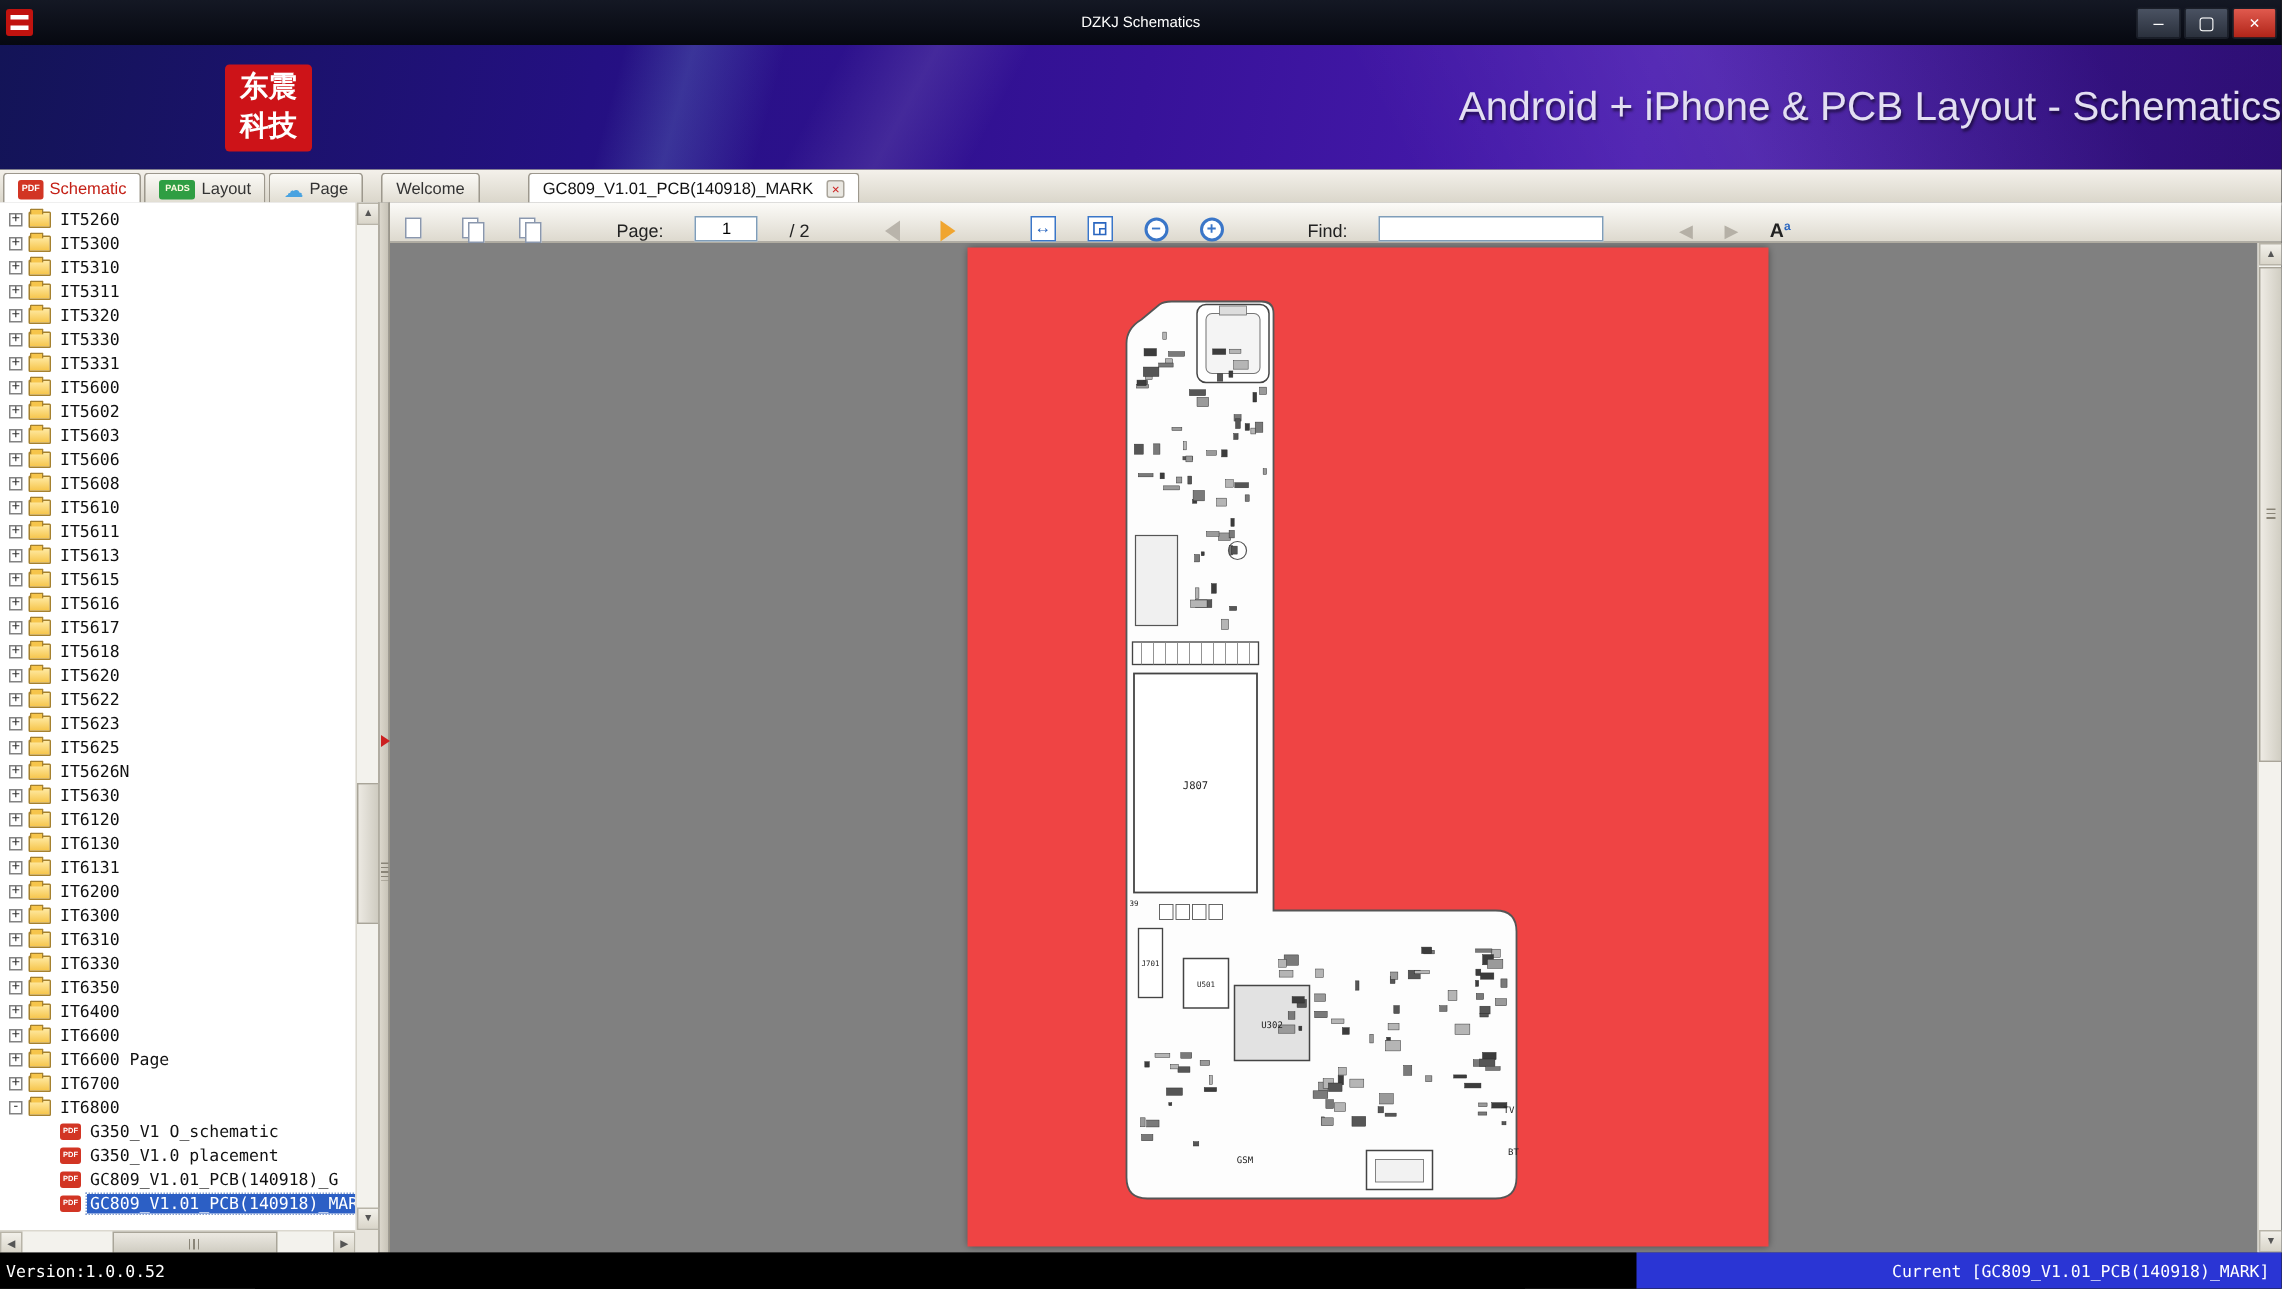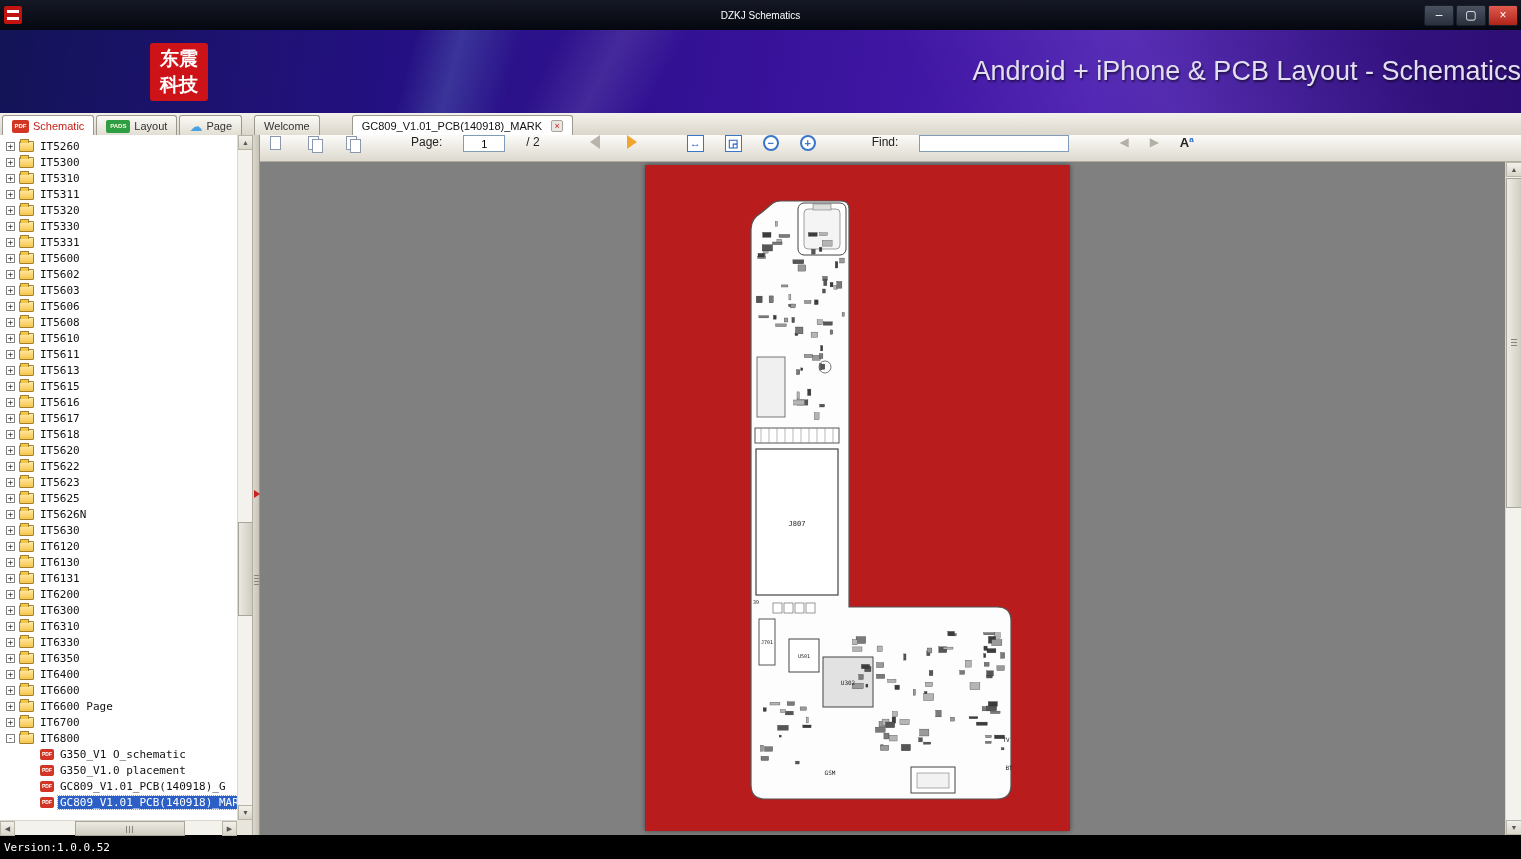--- a/index.html
+++ b/index.html
@@ -94,21 +94,21 @@
     background:linear-gradient(90deg,#dcd8cd,#c7c3b7); border-left:1px solid #b1ada1; border-right:1px solid #9b978b; }
   .split-arrow { position:absolute; top:355px; left:1px; width:0; height:0;
     border:4px solid transparent; border-left:6px solid #cc2020; }
   .split-grip { position:absolute; top:440px; left:1px; width:5px; height:12px;
     background:repeating-linear-gradient(#8a8578 0 1px,transparent 1px 3px); }
 
   
   .content { position:absolute; left:260px; right:0; top:0; bottom:0; }
   .toolbar { position:absolute; left:0; right:0; top:0; height:27px;
     background:linear-gradient(#fcfbf8,#ddd9ce); border-bottom:1px solid #b0aca1;
-    display:flex; align-items:flex-start; gap:21px; padding-left:8px; font-size:12px; color:#222; }
+    display:flex; align-items:flex-end; gap:21px; padding-left:8px; font-size:12px; color:#222; }
   .ticon { position:relative; width:17px; height:17px; display:inline-block; flex:none; }
   .ticon::before { content:""; position:absolute; left:2px; top:1px; width:9px; height:12px;
     background:#fff; border:1px solid #8a97ad; }
   .ticon::after { content:""; position:absolute; left:6px; top:4px; width:9px; height:12px;
     background:#fff; border:1px solid #8a97ad; }
   .ticon.single::after { display:none; }
   .tlabel { font-size:12px; color:#222; }
   .page-input { width:42px; height:17px; border:1px solid #7f9db9; font-size:11px; text-align:center;
     font-family:"Liberation Sans",sans-serif; }
   .tri { width:0; height:0; display:inline-block; flex:none; }
@@ -119,36 +119,36 @@
   .zcircle { width:16px; height:16px; border:2px solid #3a76c8; border-radius:50%; color:#3a76c8;
     background:#fff; font-size:11px; font-weight:bold; line-height:12px; text-align:center; flex:none; }
   .find-input { width:150px; height:17px; border:1px solid #7f9db9; font-size:11px; padding:0 3px;
     font-family:"Liberation Sans",sans-serif; }
   .gicon { color:#b5b0a6; font-size:12px; flex:none; }
   .ficon { font-size:13px; font-weight:bold; color:#222; flex:none; }
   .ficon sup { font-size:8px; color:#2a66c0; }
   .sp8 { width:8px; flex:none; } .sp14 { width:14px; flex:none; }
 
   .viewer { position:absolute; left:0; right:0; top:27px; bottom:0; background:#808080; overflow:hidden; }
-  .page { position:absolute; left:385px; top:3px; width:425px; height:666px; background:#b91c1c;
+  .page { position:absolute; left:385px; top:3px; width:534px; height:666px; background:#ef4444;
     box-shadow:0 0 5px rgba(0,0,0,.45); }
   .page svg { position:absolute; left:98px; top:30px; }
 
   .viewer-vscroll { position:absolute; right:0; top:0; bottom:0; width:16px; background:#f3f2ed; border-left:1px solid #d8d5cc; }
   .viewer-vscroll .sbtn { width:16px; }
   .viewer-vscroll .top { position:absolute; top:0; left:0; }
   .viewer-vscroll .bot { position:absolute; bottom:0; left:0; }
   .vvthumb { position:absolute; left:0; width:16px; top:16px; height:330px;
     background:linear-gradient(90deg,#eeebe4,#d0cdc2); border:1px solid #a9a599; }
   .vvthumb::after { content:""; position:absolute; top:50%; left:4px; right:4px; height:8px; margin-top:-4px;
     background:repeating-linear-gradient(#8a8578 0 1px,transparent 1px 3px); }
 
   
   .statusbar { position:absolute; left:0; right:0; bottom:0; height:24px; display:flex;
-    font-family:"DejaVu Sans Mono", monospace; font-size:11px;align-items:center; }
+    font-family:"DejaVu Sans Mono", monospace; font-size:11px; }
   .status-left { flex:1; background:#000; color:#fff; display:flex; align-items:center; padding-left:4px; }
   .status-right { width:430px; background:#2a35d4; color:#fff; display:flex; align-items:center;
     justify-content:flex-end; padding-right:8px; }
 </style>
 </head>
 <body>
 
 <div class="titlebar">
   <div class="app-icon"></div>
   <div class="win-title">DZKJ Schematics</div>
@@ -633,13 +633,16 @@
         <div class="sbtn bot">▼</div>
       </div>
     </div>
   </div>
 </div>
 
 <div class="statusbar">
   <div class="status-left">
     <span>Version:1.0.0.52</span>
   </div>
+  <div class="status-right">
+    <span>Current [GC809_V1.01_PCB(140918)_MARK]</span>
+  </div>
 </div>
 
 </body></html>

